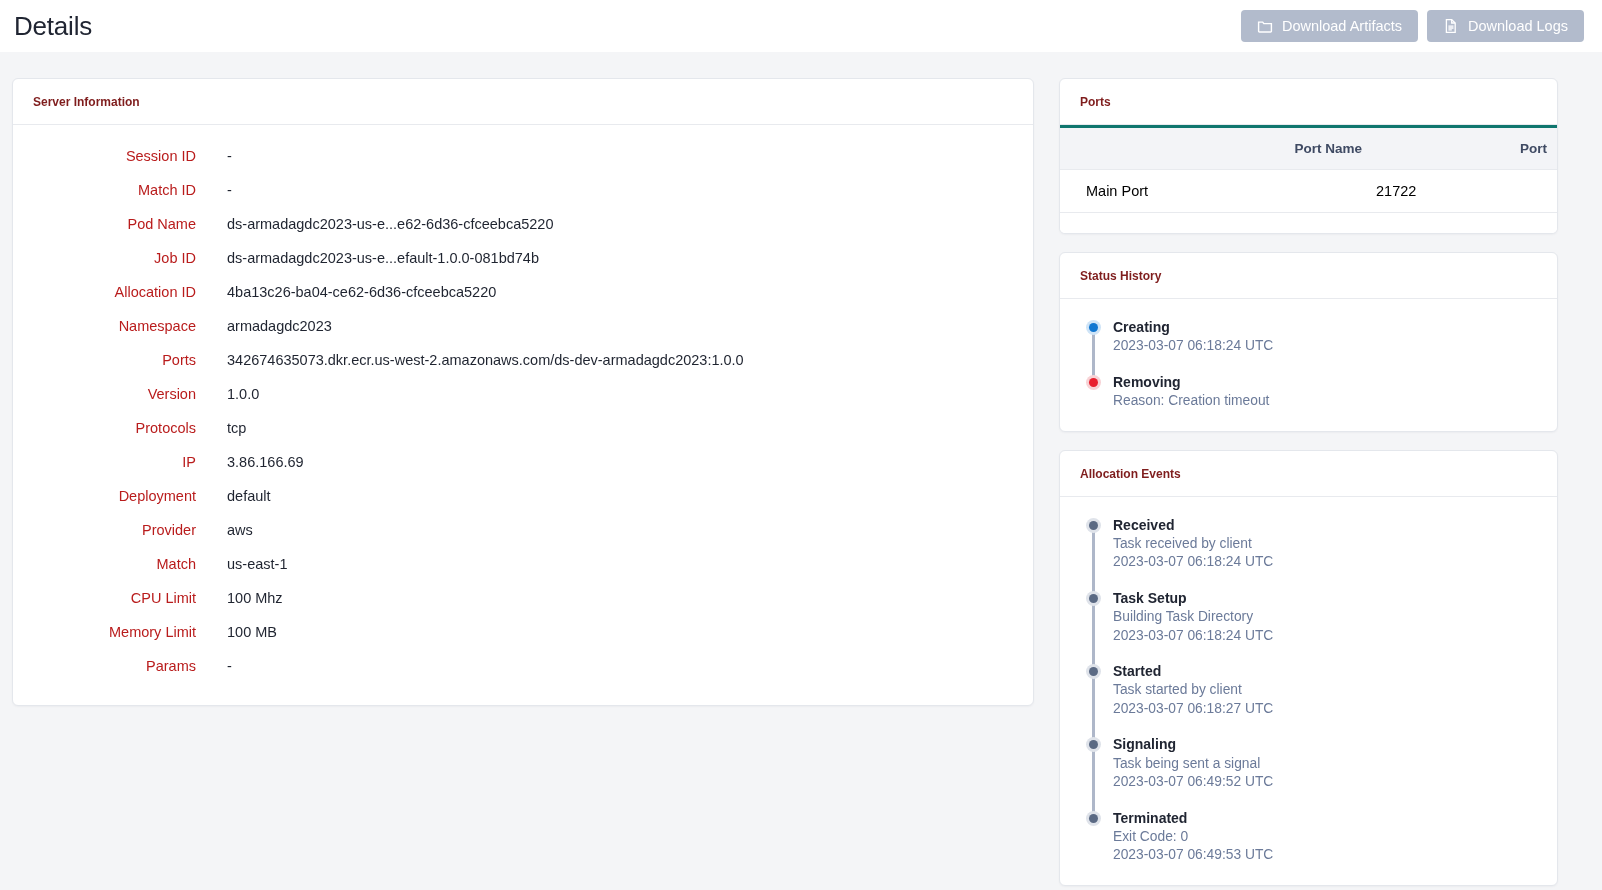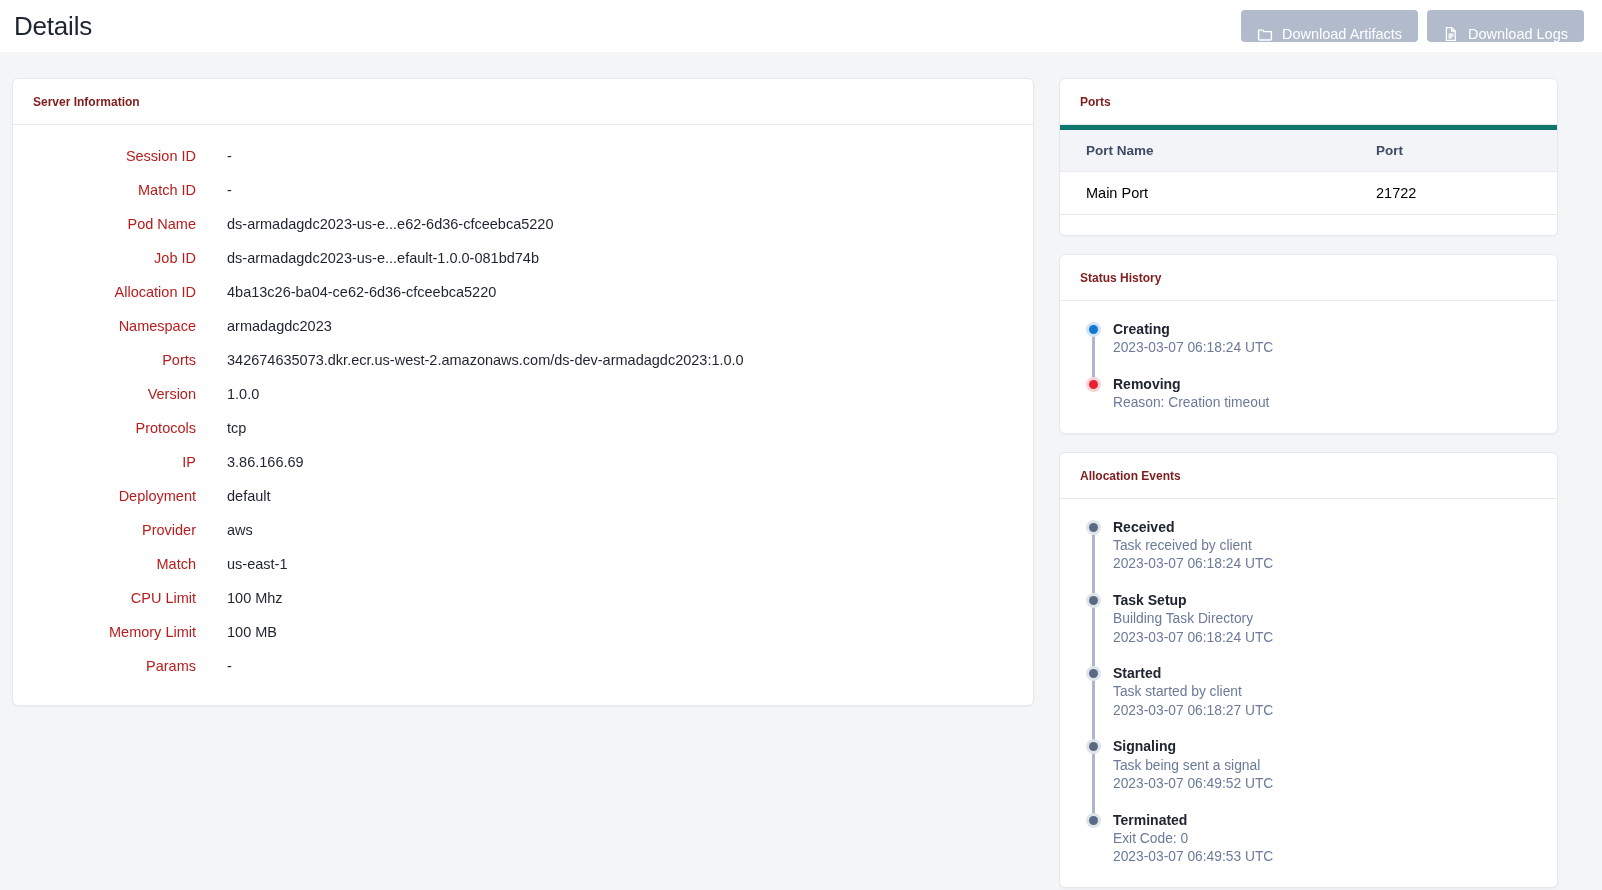--- a/index.html
+++ b/index.html
@@ -31,21 +31,21 @@
     color: #202532;
     letter-spacing: -0.2px;
     line-height: 1;
   }
   .topbar-actions {
     display: flex;
     gap: 9px;
   }
   .btn {
     display: inline-flex;
-    align-items: flex-end;
+    align-items: center;
     gap: 9px;
     background: #b2bbcc;
     color: #ffffff;
     border: none;
     border-radius: 4px;
     padding: 0 16px;
     height: 32px;
     font-size: 14.5px;
     font-family: "Liberation Sans", sans-serif;
     cursor: default;
@@ -112,23 +112,23 @@
   
   table.ports {
     width: 100%;
     border-collapse: collapse;
   }
   table.ports th {
     background: #f3f4f7;
     color: #3f4a63;
     font-size: 13.5px;
     font-weight: bold;
-    text-align: left;
+    text-align: right;
     padding: 13px 10px 13px 0;
-    border-top: 5px solid #0f766e;
+    border-top: 3px solid #0f766e;
     border-bottom: 1px solid #e8eaee;
   }
   table.ports td {
     font-size: 14.5px;
     color: #000000;
     padding: 13px 10px 13px 0;
     border-bottom: 1px solid #e8eaee;
     background: #ffffff;
   }
   .col-name { padding-left: 26px !important; width: 276px; }

